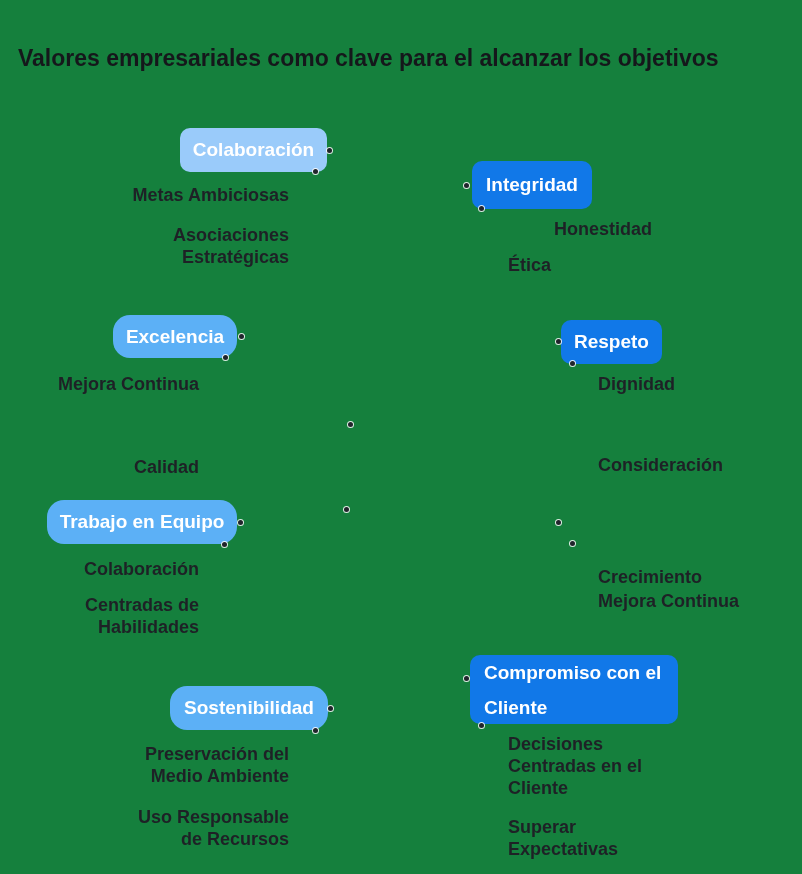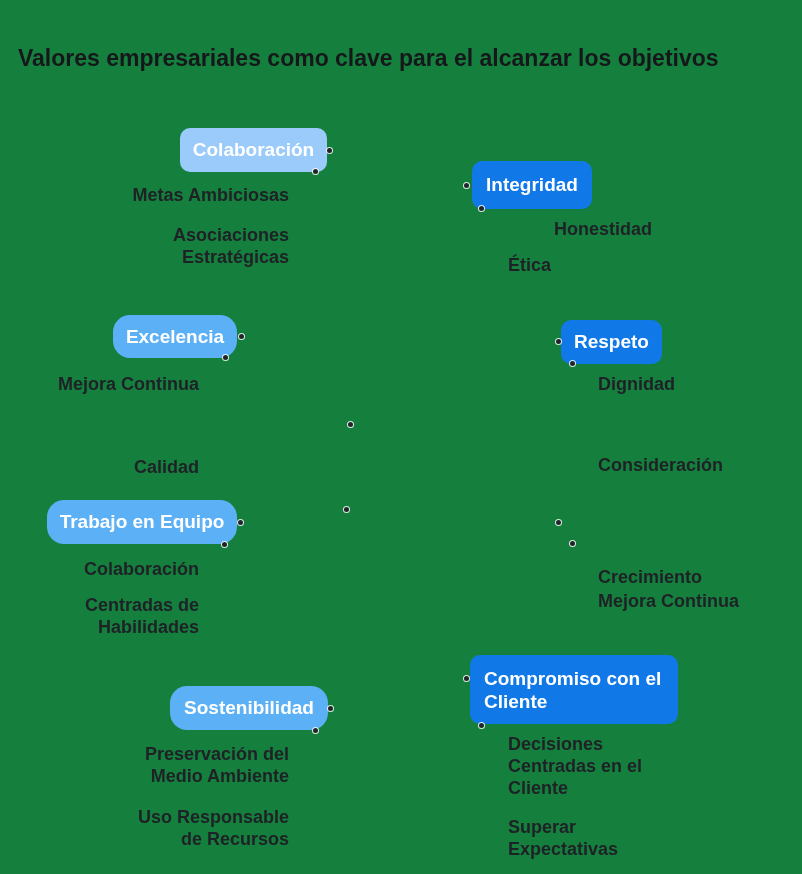--- a/index.html
+++ b/index.html
@@ -70,21 +70,21 @@
   <div class="child side-left" style="right:603px;top:558px;width:190px;">Colaboración</div>
   <div class="child side-left" style="right:603px;top:594px;width:160px;">Centradas de Habilidades</div>
 
   <div class="child side-right" style="left:598px;top:526px;width:190px;margin-top:40px;">Crecimiento</div>
   <div class="child side-right" style="left:598px;top:590px;width:190px;">Mejora Continua</div>
 
   <div class="node tone-medium" style="left:170px;top:686px;width:158px;height:44px;">Sostenibilidad</div>
   <div class="child side-left" style="right:513px;top:743px;width:170px;">Preservación del Medio Ambiente</div>
   <div class="child side-left" style="right:513px;top:806px;width:170px;">Uso Responsable de Recursos</div>
 
-  <div class="node tone-bright align-left" style="left:470px;top:655px;width:208px;height:69px;line-height:23px;">Compromiso con el Cliente</div>
+  <div class="node tone-bright align-left" style="left:470px;top:655px;width:208px;height:69px;line-height:35px;">Compromiso con el Cliente</div>
   <div class="child side-right" style="left:508px;top:733px;width:150px;">Decisiones Centradas en el Cliente</div>
   <div class="child side-right" style="left:508px;top:816px;width:140px;">Superar Expectativas</div>
 
   <span class="dot" style="left:327px;top:148px;"></span>
   <span class="dot" style="left:313px;top:169px;"></span>
   <span class="dot" style="left:464px;top:183px;"></span>
   <span class="dot" style="left:479px;top:206px;"></span>
   <span class="dot" style="left:239px;top:334px;"></span>
   <span class="dot" style="left:223px;top:355px;"></span>
   <span class="dot" style="left:556px;top:339px;"></span>

